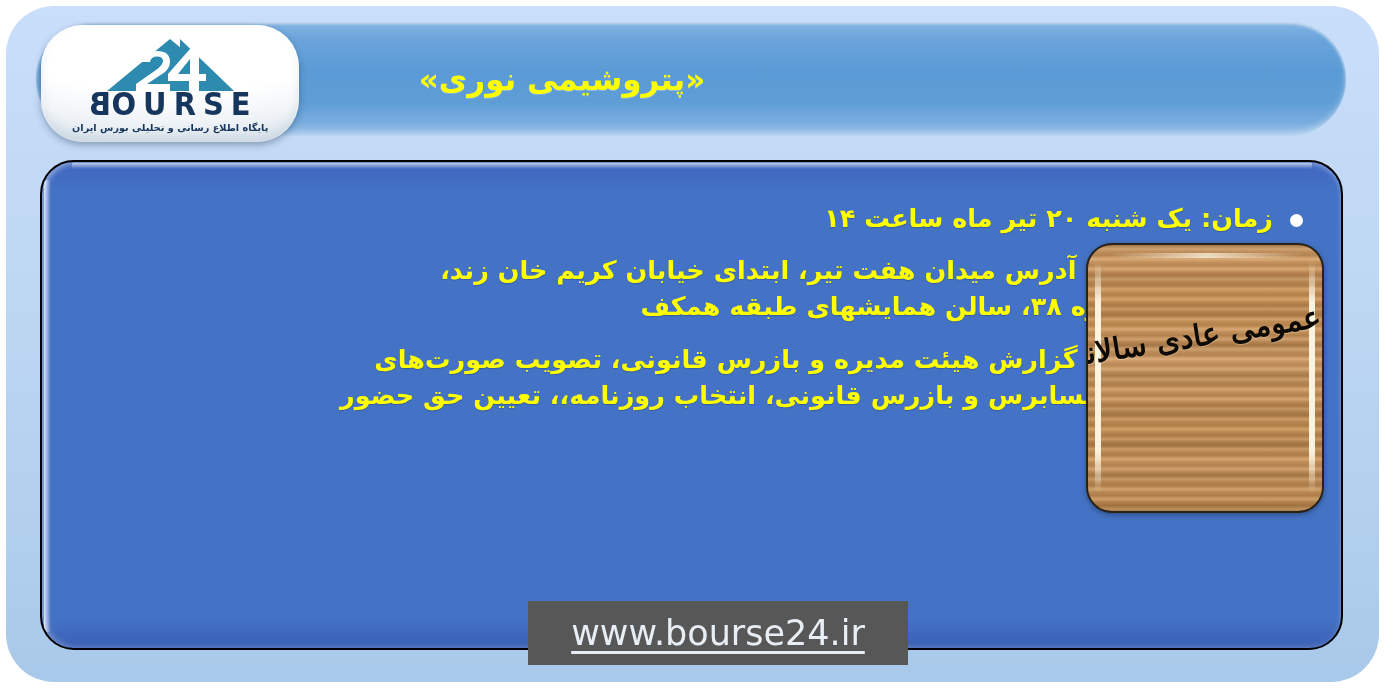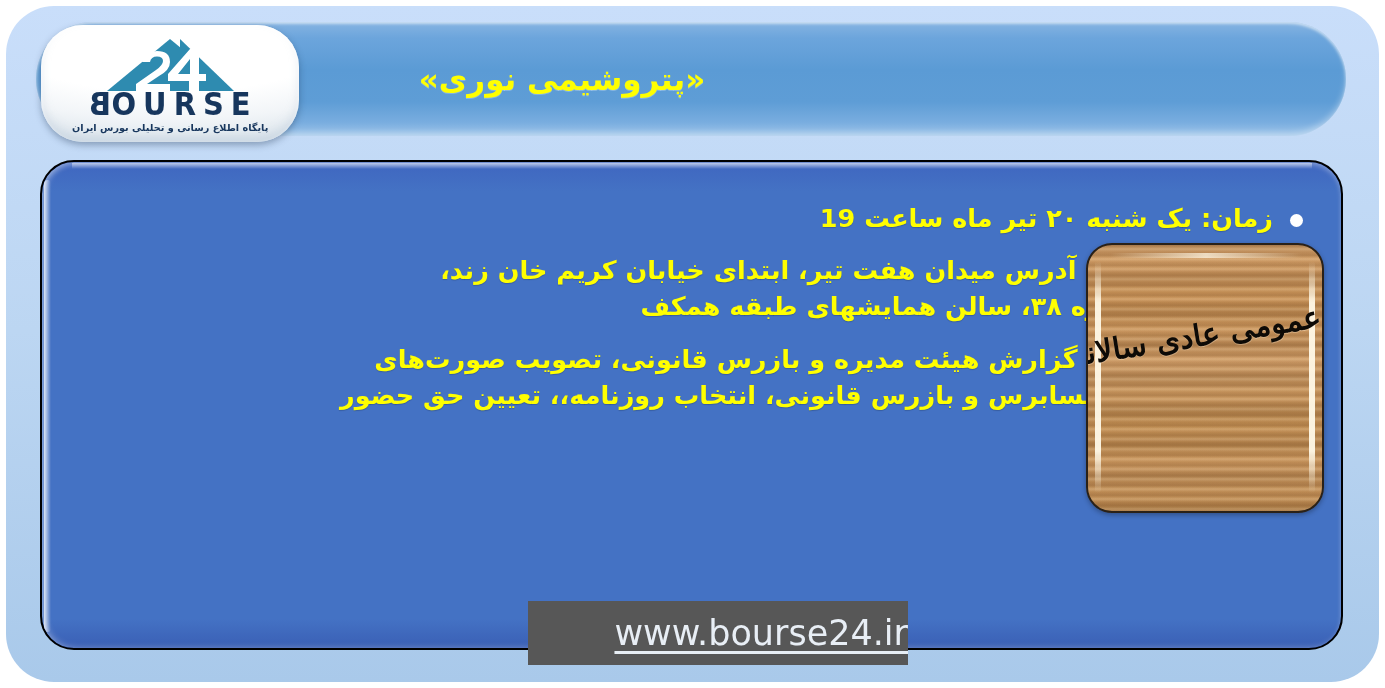--- a/index.html
+++ b/index.html
@@ -180,21 +180,21 @@
     font-size:30px;font-weight:bold;color:#0d0a06;
     transform:rotate(-9deg);
     white-space:nowrap;
     text-shadow:0 1px 0 rgba(255,240,215,.30);
   }
 
   
   .footer-watermark{
     position:absolute;left:528px;top:601px;width:380px;height:64px;
     background:#575757;
-    display:flex;align-items:center;
+    display:flex;align-items:center;justify-content:center;
   }
   .footer-watermark .wm-text{
     direction:ltr;
     font-family:"DejaVu Sans","Liberation Sans",sans-serif;
     font-size:35px;color:#e8eef5;font-weight:normal;
     text-decoration:underline;
     text-underline-offset:6px;
     letter-spacing:0px;
   }
 </style>
@@ -226,21 +226,21 @@
       </div>
       <div class="logo-tagline">پایگاه اطلاع رسانی و تحلیلی بورس ایران</div>
     </div>
   </div>
 
   <div class="body-panel">
     <div class="panel-edge-left"></div>
     <div class="panel-edge-top"></div>
 
     <ul class="bullets">
-      <li class="bullet-item b1">زمان: یک شنبه ۲۰ تیر ماه ساعت 19</li>
+      <li class="bullet-item b1">زمان: یک شنبه ۲۰ تیر ماه ساعت ۱۴</li>
       <li class="bullet-item b2">مکان: تهران به آدرس میدان هفت تیر، ابتدای خیابان کریم خان زند، ساختمان شماره ۳۸، سالن همایشهای طبقه همکف</li>
       <li class="bullet-item b3">دستور:  استماع گزارش هیئت مدیره و بازرس قانونی، تصویب صورت‌های مالی، انتخاب حسابرس و بازرس قانونی، انتخاب روزنامه،، تعیین حق حضور و پاداش</li>
     </ul>
   </div>
 
   <div class="wood-plaque">
     <div class="wood-hl-left"></div>
     <div class="wood-hl-right"></div>
     <div class="wood-hl-top"></div>
     <div class="wood-text">عمومی عادی سالانه</div>

